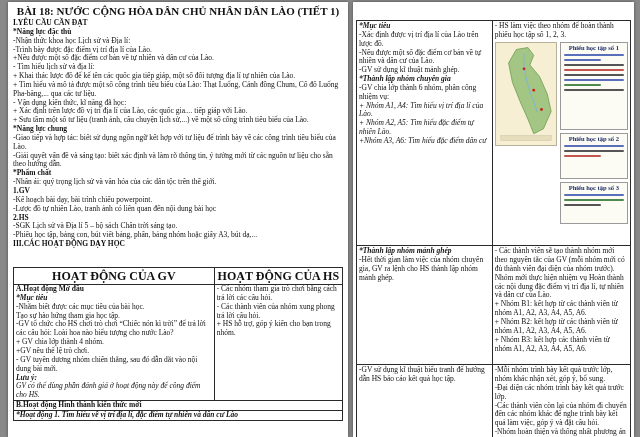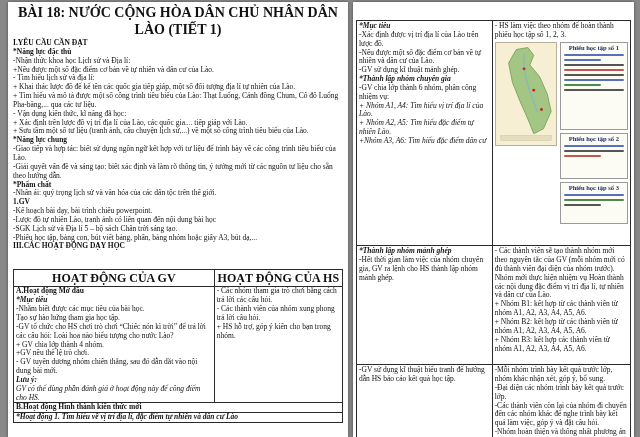--- a/index.html
+++ b/index.html
@@ -18,21 +18,21 @@
     font-size:7.5px;
     line-height:1.18;
   }
   .page-left  { width:340px; padding:3px 5px 0 5px; }
   .page-right { width:281px; padding:0 3px 0 3px; }
 
   .line { min-height:8.8px; word-wrap:break-word; }
   .b  { font-weight:bold; }
   .i  { font-style:italic; }
   .bi { font-weight:bold; font-style:italic; }
-  .title { font-weight:bold; text-align:center; font-size:14px; margin-bottom:1px; }
+  .title { font-weight:bold; text-align:center; font-size:11px; margin-bottom:1px; }
 
   table { border-collapse:collapse; width:100%; margin-top:18px; table-layout:fixed; }
   td,th { border:1px solid #2a2a2a; vertical-align:top; padding:0 2px; }
   th { font-size:12px; font-weight:bold; text-align:center; padding:1px 2px; }
   .tbl-right { height:435px; }
   .tbl-right td { padding-top:1px; }
 
   
   .figure { display:flex; gap:3px; margin:2px 0 1px 0; }
   .map-box {
@@ -59,35 +59,37 @@
 <body>
 
 <div class="viewport">
 
   <div class="page page-left">
     <div class="title">BÀI 18: NƯỚC CỘNG HÒA DÂN CHỦ NHÂN DÂN LÀO (TIẾT 1)</div>
     <div>
         <div class="line b">I.YÊU CẦU CẦN ĐẠT</div>
         <div class="line b">*Năng lực đặc thù</div>
         <div class="line">-Nhận thức khoa học Lịch sử và Địa lí:</div>
+        <div class="line">-Trình bày được đặc điểm vị trí địa lí của Lào.</div>
         <div class="line">+Nêu được một số đặc điểm cơ bản về tự nhiên và dân cư của Lào.</div>
         <div class="line">- Tìm hiểu lịch sử và địa lí:</div>
         <div class="line">+ Khai thác lược đồ để kể tên các quốc gia tiếp giáp, một số đối tượng địa lí tự nhiên của Lào.</div>
         <div class="line">+ Tìm hiểu và mô tả được một số công trình tiêu biểu của Lào: Thạt Luổng, Cánh đồng Chum, Cố đô Luổng Pha-băng,... qua các tư liệu.</div>
         <div class="line">- Vận dụng kiến thức, kĩ năng đã học:</div>
         <div class="line">+ Xác định trên lược đồ vị trí địa lí của Lào, các quốc gia.... tiếp giáp với Lào.</div>
         <div class="line">+ Sưu tầm một số tư liệu (tranh ảnh, câu chuyện lịch sử,...) về một số công trình tiêu biểu của Lào.</div>
         <div class="line b">*Năng lực chung</div>
         <div class="line">-Giao tiếp và hợp tác: biết sử dụng ngôn ngữ kết hợp với tư liệu để trình bày về các công trình tiêu biểu của Lào.</div>
         <div class="line">-Giải quyết vấn đề và sáng tạo: biết xác định và làm rõ thông tin, ý tưởng mới từ các nguồn tư liệu cho sẵn theo hướng dẫn.</div>
         <div class="line b">*Phẩm chất</div>
         <div class="line">-Nhân ái: quý trọng lịch sử và văn hóa của các dân tộc trên thế giới.</div>
         <div class="line b">1.GV</div>
         <div class="line">-Kế hoạch bài dạy, bài trình chiếu powerpoint.</div>
         <div class="line">-Lược đồ tự nhiên Lào, tranh ảnh có liên quan đến nội dung bài học</div>
+        <div class="line b">2.HS</div>
         <div class="line">-SGK Lịch sử và Địa lí 5 – bộ sách Chân trời sáng tạo.</div>
         <div class="line">-Phiếu học tập, bảng con, bút viết bảng, phấn, bảng nhóm hoặc giấy A3, bút dạ,...</div>
         <div class="line b">III.CÁC HOẠT ĐỘNG DẠY HỌC</div>
       </div>
 
     <table class="tbl-left">
       <colgroup>
           <col style="width:61%">
           <col style="width:39%">
         </colgroup>

